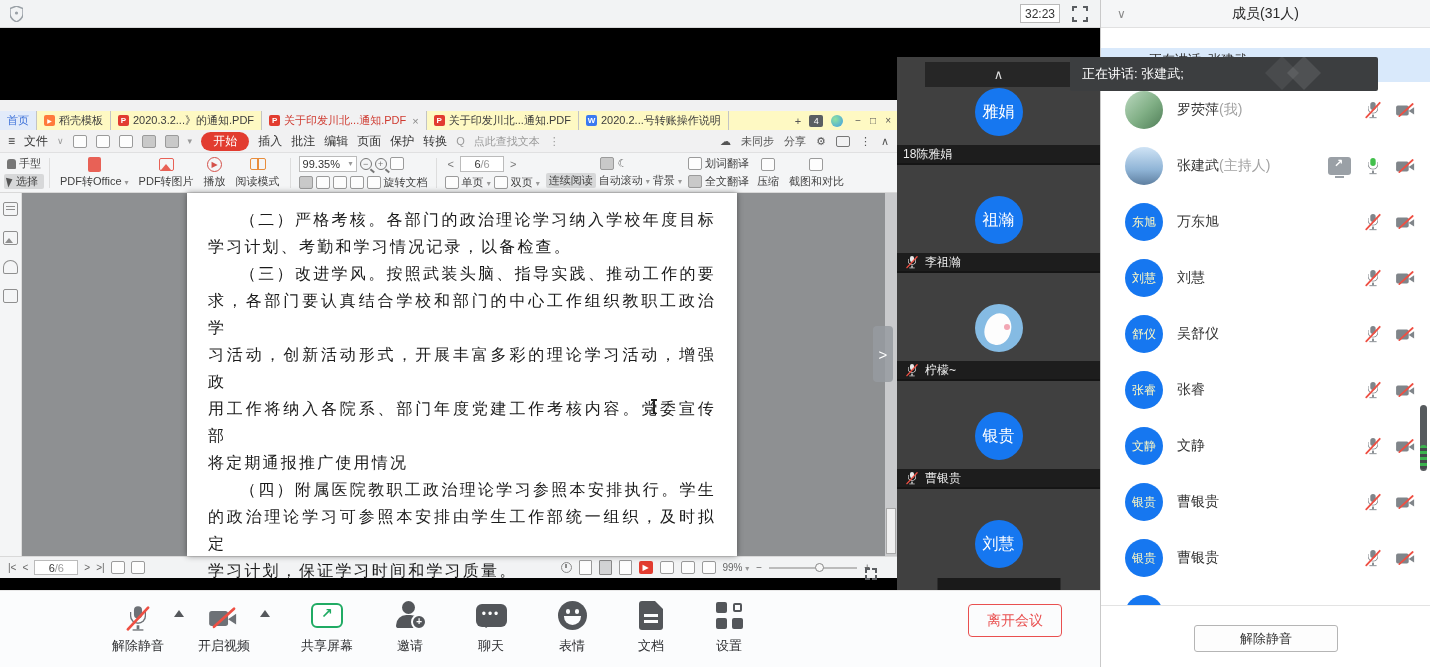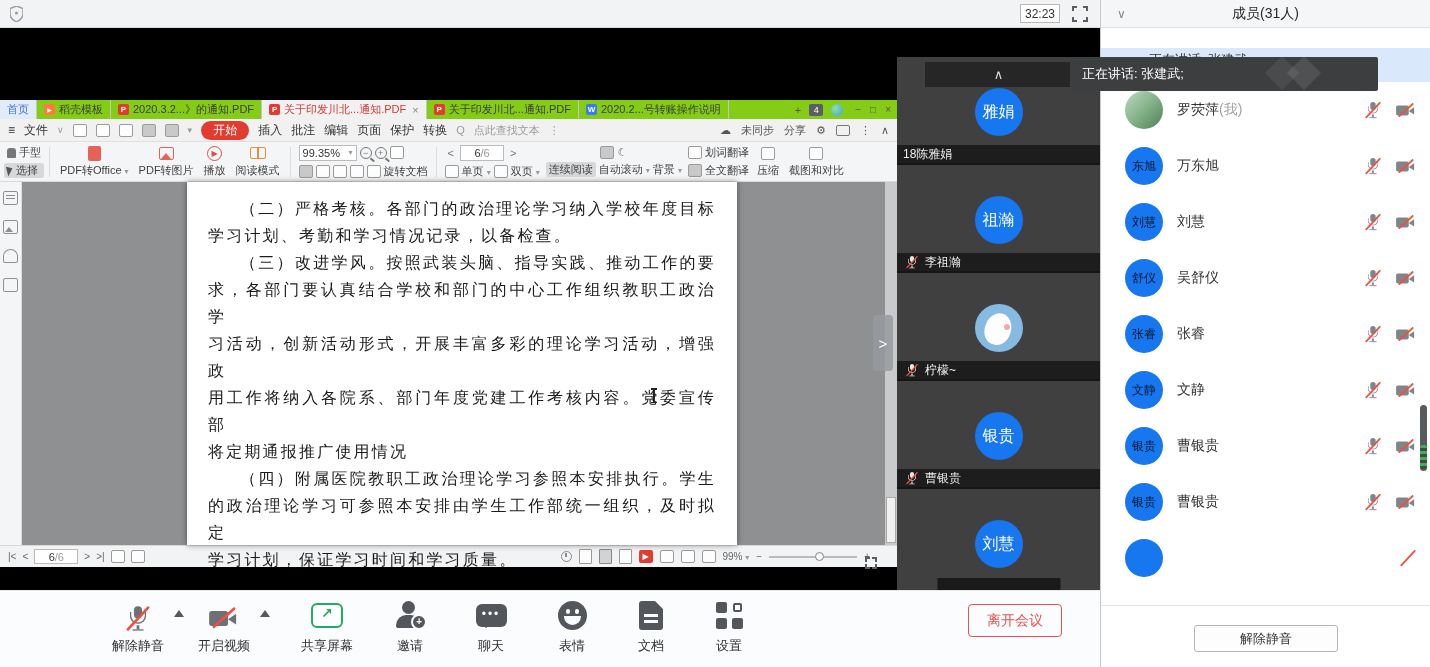--- a/index.html
+++ b/index.html
@@ -17,21 +17,21 @@
   .icfull .c1{left:0;top:0;border-right:none;border-bottom:none;}
   .icfull .c2{right:0;top:0;border-left:none;border-bottom:none;}
   .icfull .c3{left:0;bottom:0;border-right:none;border-top:none;}
   .icfull .c4{right:0;bottom:0;border-left:none;border-top:none;}
 
   
   .shared{position:absolute;left:0;top:28px;width:1100px;height:562px;background:#000;}
 
   
   .wps{position:absolute;left:0;top:72px;width:897px;height:467px;background:#f1f1f2;font-size:11px;color:#3c3c3c;}
-  .wps-tabs{height:19px;background:#84cc16;display:flex;align-items:stretch;}
+  .wps-tabs{height:19px;background:#fef9c3;display:flex;align-items:stretch;margin-top:11px;}
   .wtab{display:flex;align-items:center;gap:4px;padding:0 7px;font-size:11px;color:#3c3c3c;
     border-right:1px solid #c3c4c5;white-space:nowrap;}
   .wtab.home{color:#3a6fd8;background:#e2ebfa;}
   .wtab.active{background:#f1f1f2;color:#cf3a30;}
   .ficon{width:11px;height:11px;border-radius:2px;color:#fff;font-size:8px;font-weight:bold;
     text-align:center;line-height:11px;flex:0 0 auto;}
   .ficon.pdf{background:#e23c30;} .ficon.pdf::after{content:"P";}
   .ficon.word{background:#3b7af0;} .ficon.word::after{content:"W";}
   .ficon.docer{background:#ff7a3c;} .ficon.docer::after{content:"▶";font-size:6px;}
   .tab-x{color:#888;margin-left:2px;}
@@ -206,21 +206,21 @@
   
   .members{position:absolute;left:1100px;top:0;width:330px;height:667px;background:#fff;
     border-left:1px solid #c9c9c9;box-sizing:border-box;}
   .m-header{position:relative;height:27px;background:#f5f6f7;border-bottom:1px solid #e1e1e1;
     display:flex;align-items:center;justify-content:center;font-size:14px;color:#2b2b2b;}
   .m-header .chev{position:absolute;left:16px;color:#8a8a8a;font-size:12px;}
   .m-banner{position:absolute;left:0;top:48px;width:330px;height:34px;background:#d9e9fb;
     font-size:13px;color:#333;padding:3px 0 0 48px;box-sizing:border-box;line-height:18px;}
   .m-list{position:absolute;left:0;top:82px;width:330px;height:523px;overflow:hidden;}
   .m-row{height:56px;display:flex;align-items:center;padding:0 14px 0 24px;box-sizing:border-box;}
-  .m-avatar{width:38px;height:38px;border-radius:50%;background:#1677f0;color:#0f172a;font-size:12px;
+  .m-avatar{width:38px;height:38px;border-radius:50%;background:#1677f0;color:#fef9c3;font-size:12px;
     display:flex;align-items:center;justify-content:center;flex:0 0 auto;font-family:Liberation Mono, monospace;}
   .m-avatar.photo1{background:linear-gradient(135deg,#bcd9c0 0%,#7fae84 55%,#4f7d57 100%);}
   .m-avatar.photo2{background:linear-gradient(180deg,#cfe3f5 0%,#8fb4d6 60%,#5e7fa0 100%);}
   .m-name{font-size:14px;color:#333;margin-left:14px;white-space:nowrap;}
   .m-suffix{color:#a3a3a3;}
   .m-icons{margin-left:auto;display:flex;align-items:center;gap:13px;}
   .icshbadge{width:23px;height:18px;background:#9aa0a6;border-radius:3px;position:relative;}
   .icshbadge::after{content:"↗";position:absolute;left:6px;top:0px;color:#fff;font-size:11px;font-weight:bold;}
   .icshbadge::before{content:"";position:absolute;left:7px;bottom:-3px;width:9px;height:2px;background:#9aa0a6;}
   .m-scroll{position:absolute;right:3px;top:405px;width:7px;height:66px;background:#575b5e;border-radius:4px;z-index:6;}
@@ -663,20 +663,37 @@
               <i class="s"></i>
               <i class="f"></i>
             </span>
           <span class="iccam muted md">
               <i class="body"></i>
               <i class="lens"></i>
             </span>
         </span>
       </div>
 
+      <div class="m-row">
+        <span class="m-avatar photo2"></span>
+        <span class="m-name"><span>张建武</span><span class="m-suffix">(主持人)</span></span>
+        <span class="m-icons">
+          <span class="icshbadge"></span>
+          <span class="icmic active md">
+              <i class="b"></i>
+              <i class="a"></i>
+              <i class="s"></i>
+              <i class="f"></i>
+            </span>
+          <span class="iccam muted md">
+              <i class="body"></i>
+              <i class="lens"></i>
+            </span>
+        </span>
+      </div>
 
       <div class="m-row">
         <span class="m-avatar">东旭</span>
         <span class="m-name"><span>万东旭</span></span>
         <span class="m-icons">
           <span class="icmic muted md">
               <i class="b"></i>
               <i class="a"></i>
               <i class="s"></i>
               <i class="f"></i>

